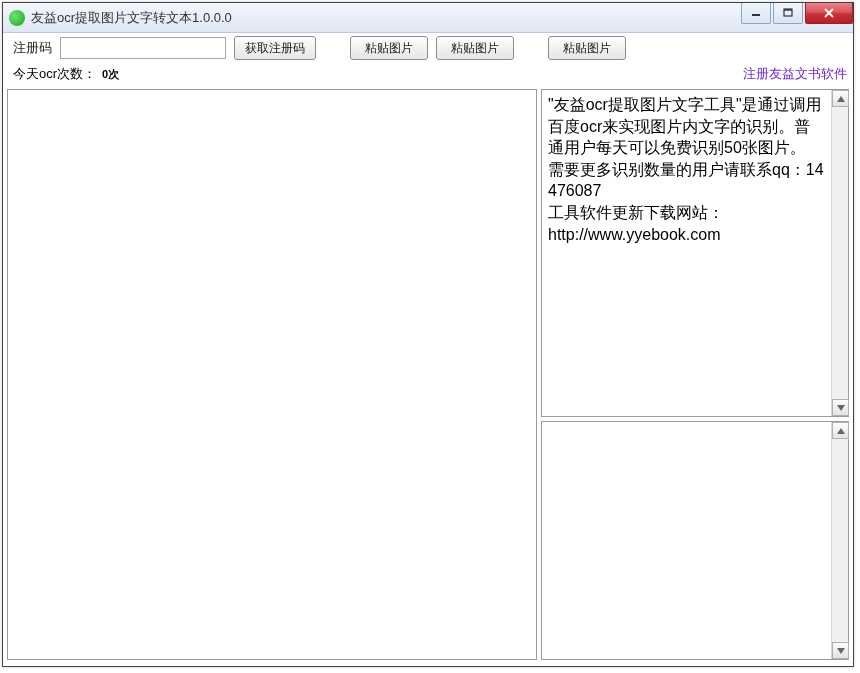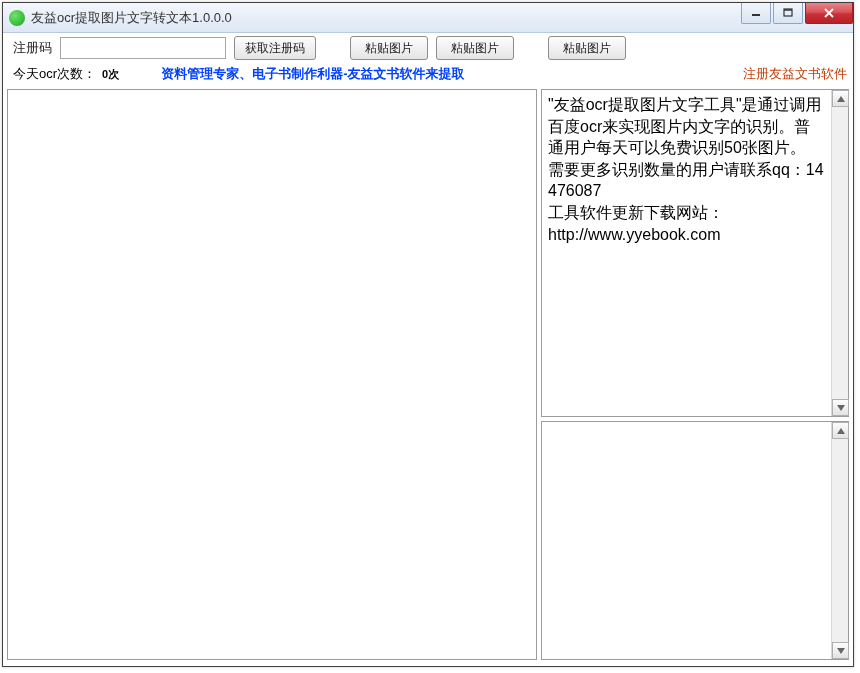--- a/index.html
+++ b/index.html
@@ -102,21 +102,21 @@
     align-items: center;
     padding: 0 10px;
     gap: 6px;
     font-size: 13px;
   }
   .count { font-weight: bold; font-size: 11px; }
   .blue-link { color: #0040ff; font-weight: bold; }
   .right-link {
     position: absolute;
     right: 6px;
-    color: #c2410c;
+    color: #6d28d9;
     white-space: nowrap;
   }
   .content {
     position: absolute;
     left: 4px;
     top: 86px;
     right: 4px;
     bottom: 6px;
     display: flex;
   }
@@ -208,21 +208,20 @@
     <button class="btn">粘贴图片</button>
     <button class="btn">粘贴图片</button>
     <span style="width:18px"></span>
     <button class="btn">粘贴图片</button>
   </div>
 
   <div class="statusbar">
     <span>今天ocr次数：</span>
     <span class="count">0次</span>
     <span style="width:30px"></span>
-    <span class="blue-link">资料管理专家、电子书制作利器-友益文书软件来提取</span>
     <span class="right-link">注册友益文书软件</span>
   </div>
 
   <div class="content">
     <div class="left-panel"></div>
     <div class="right-col">
 
       <div class="text-panel top-panel">
         <div class="panel-inner">"友益ocr提取图片文字工具"是通过调用百度ocr来实现图片内文字的识别。普通用户每天可以免费识别50张图片。
 需要更多识别数量的用户请联系qq：14476087

